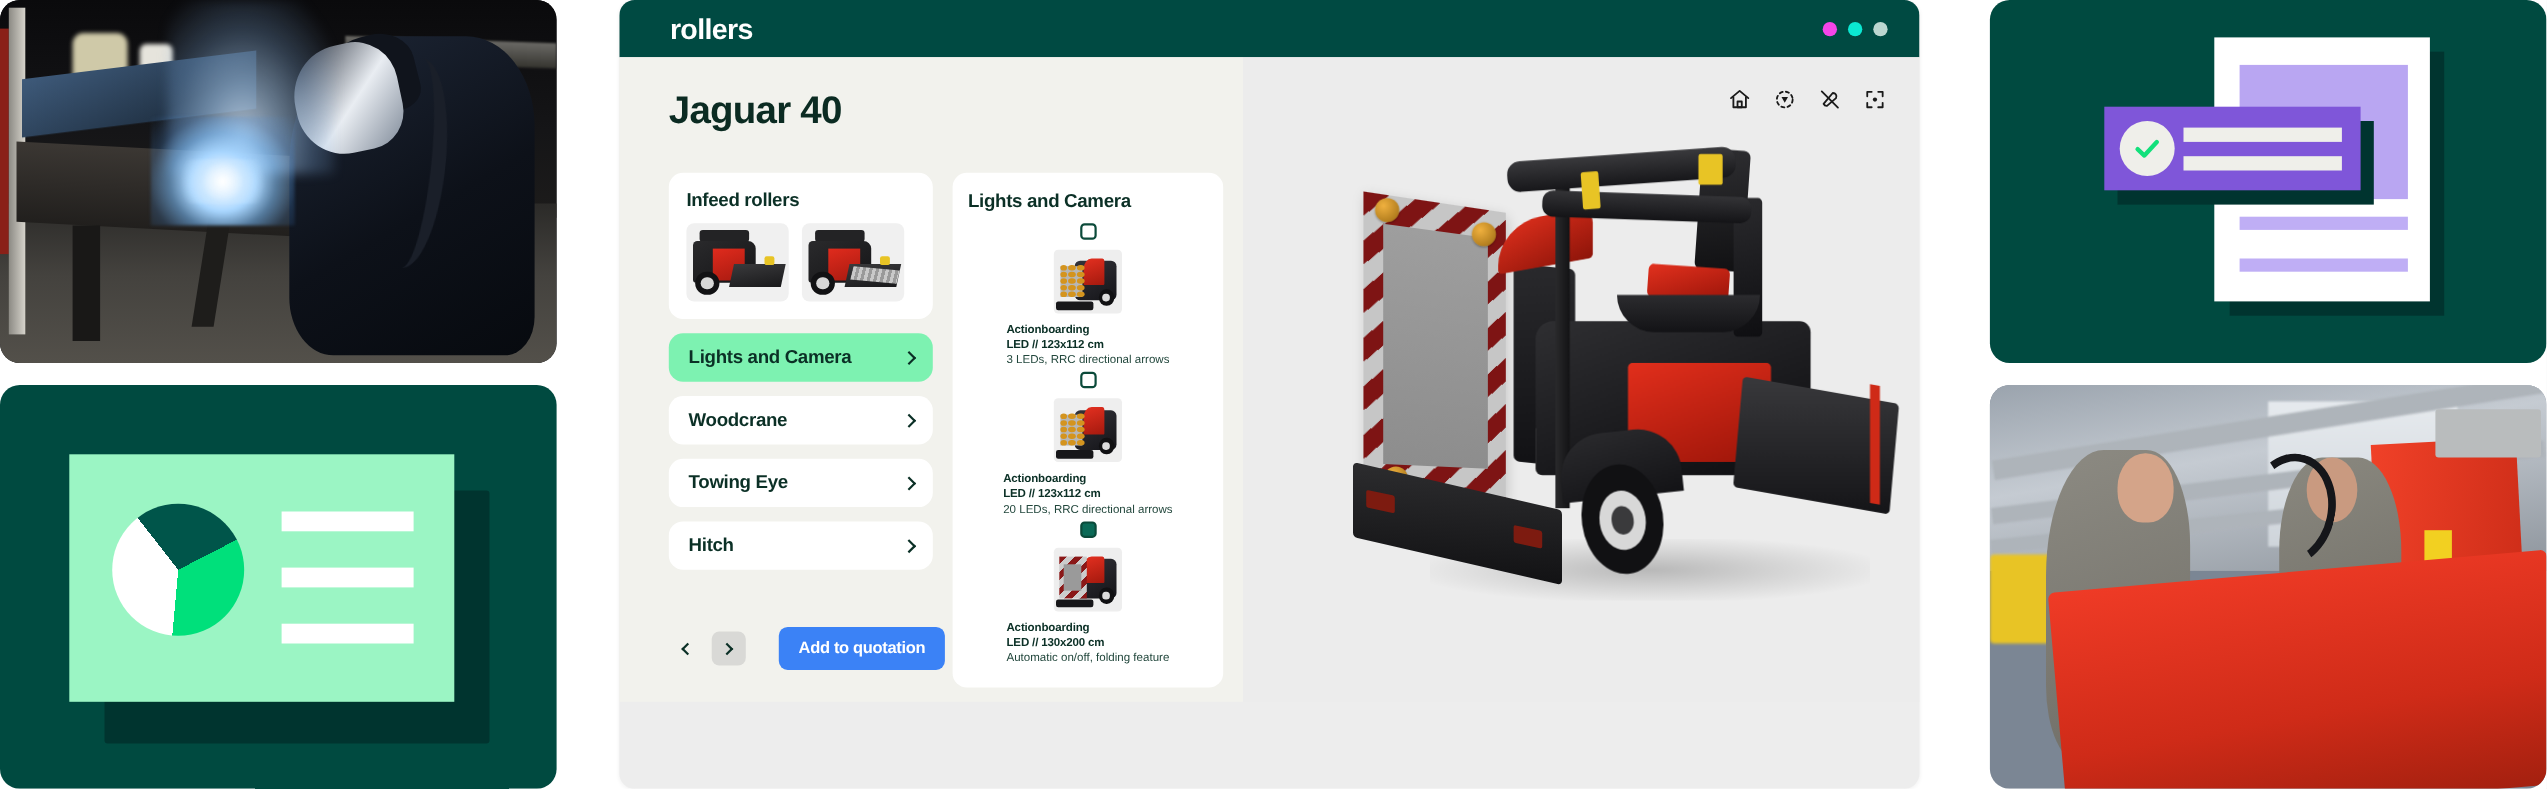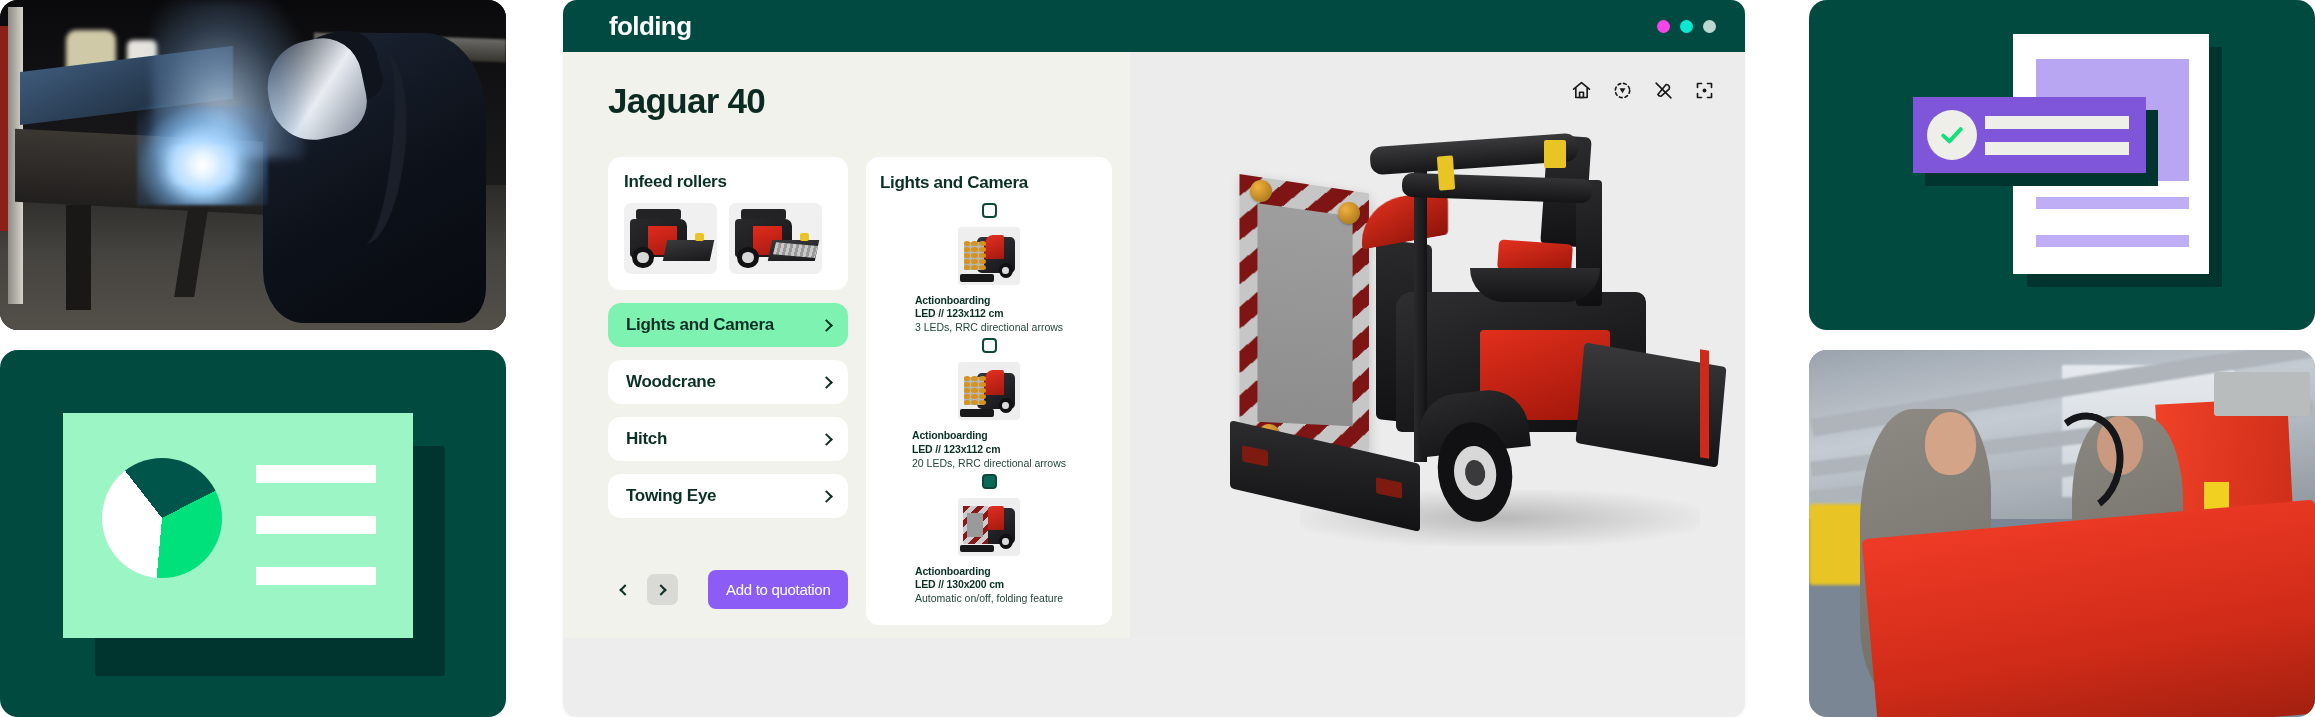--- a/index.html
+++ b/index.html
@@ -469,22 +469,22 @@
     width: 8px; height: 8px;
     border-top: 2.2px solid #0B3026; border-left: 2.2px solid #0B3026;
     transform: rotate(-45deg); margin-left: 3px;
   }
   .chev-r {
     width: 8px; height: 8px;
     border-top: 2.2px solid #0B3026; border-right: 2.2px solid #0B3026;
     transform: rotate(45deg); margin-right: 3px;
   }
   .cta {
-    background: #8b5cf6; color: #ffffff;
-    font-size: 15px; font-weight: 400; letter-spacing: -0.3px;
+    background: #3b82f6; color: #ffffff;
+    font-size: 15px; font-weight: 700; letter-spacing: -0.3px;
     border: none; border-radius: 8px;
     padding: 11px 18px; cursor: pointer; margin-left: 22px;
   }
 
   
   .viewer {
     flex: 1; height: 100%;
     background: #ECECEC;
     position: relative;
   }
@@ -658,21 +658,21 @@
           <div class="chart-line"></div>
         </div>
       </div>
     </div>
 
   </div>
 
   <div class="app-window">
 
     <div class="app-header">
-      <div class="brand">folding</div>
+      <div class="brand">rollers</div>
       <div class="dots">
         <div class="dot dot-1"></div>
         <div class="dot dot-2"></div>
         <div class="dot dot-3"></div>
       </div>
     </div>
 
     <div class="app-body">
 
       <div class="config-pane">
@@ -712,25 +712,25 @@
 
             <div class="nav-item active">
               <span class="nav-label">Lights and Camera</span>
               <span class="chev"></span>
             </div>
             <div class="nav-item">
               <span class="nav-label">Woodcrane</span>
               <span class="chev"></span>
             </div>
             <div class="nav-item">
-              <span class="nav-label">Hitch</span>
+              <span class="nav-label">Towing Eye</span>
               <span class="chev"></span>
             </div>
             <div class="nav-item">
-              <span class="nav-label">Towing Eye</span>
+              <span class="nav-label">Hitch</span>
               <span class="chev"></span>
             </div>
           </div>
 
           <div class="card detail-card">
             <div class="detail-title">Lights and Camera</div>
 
             <div class="opt-row">
               <div class="cbx"></div>
               <div class="opt-thumb">

